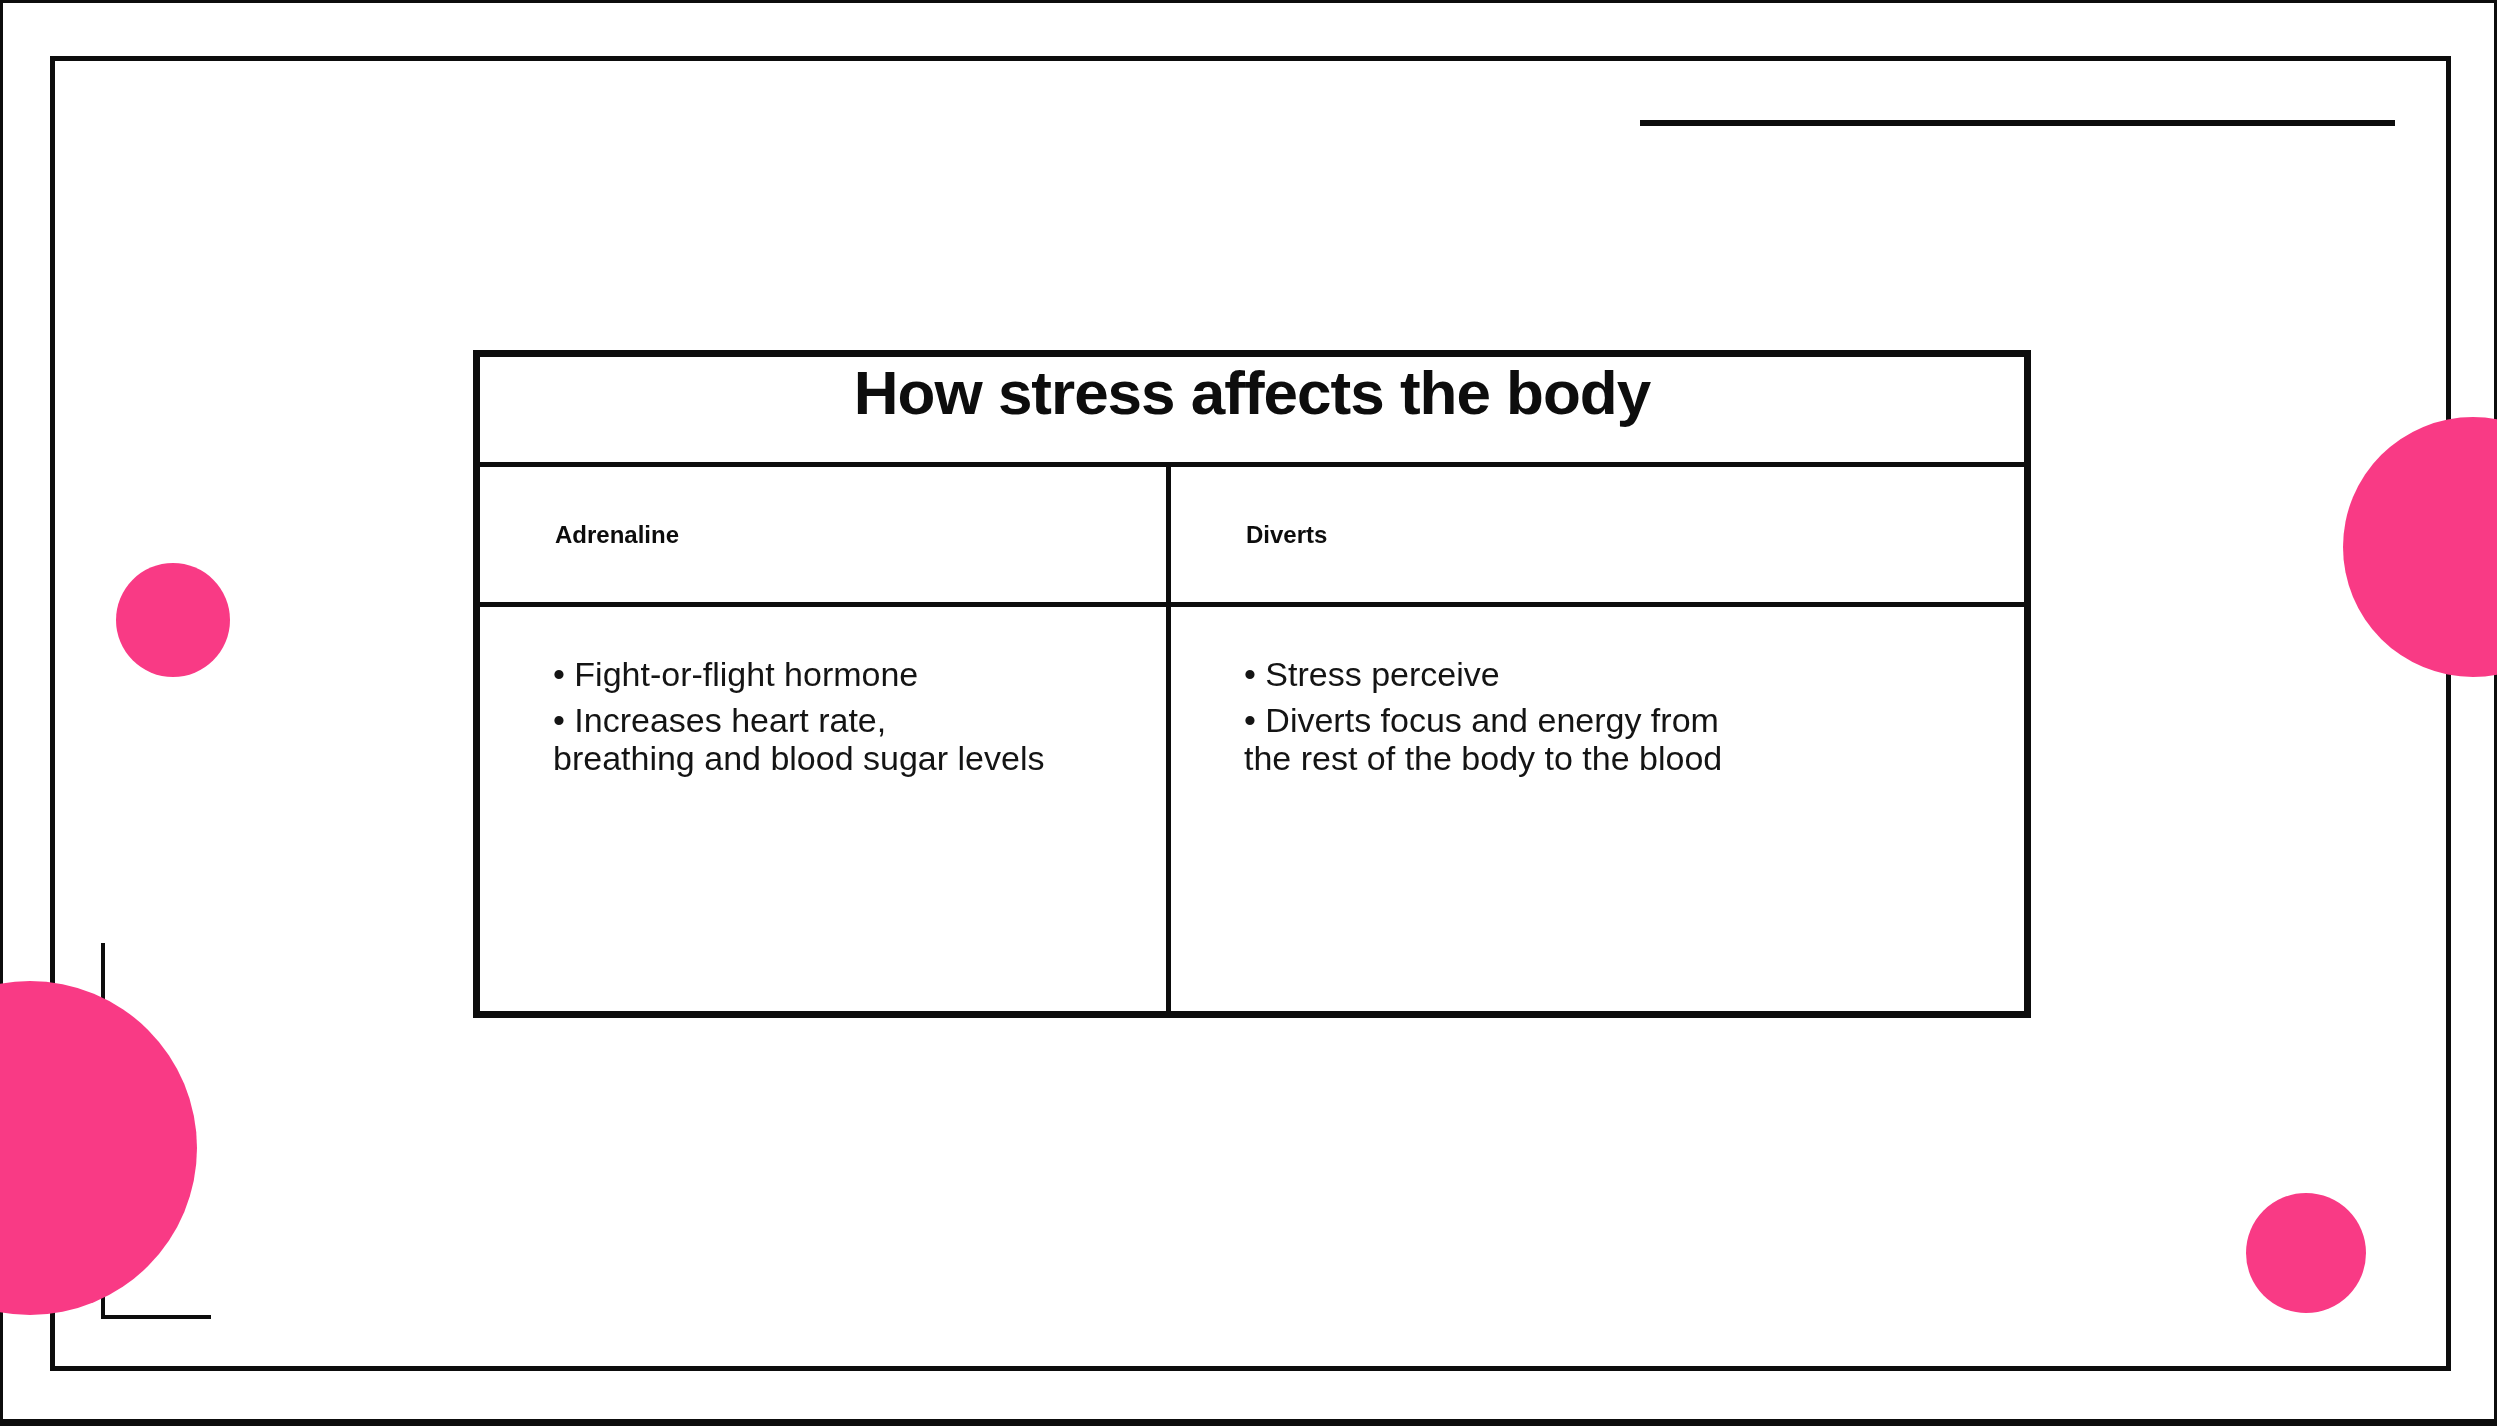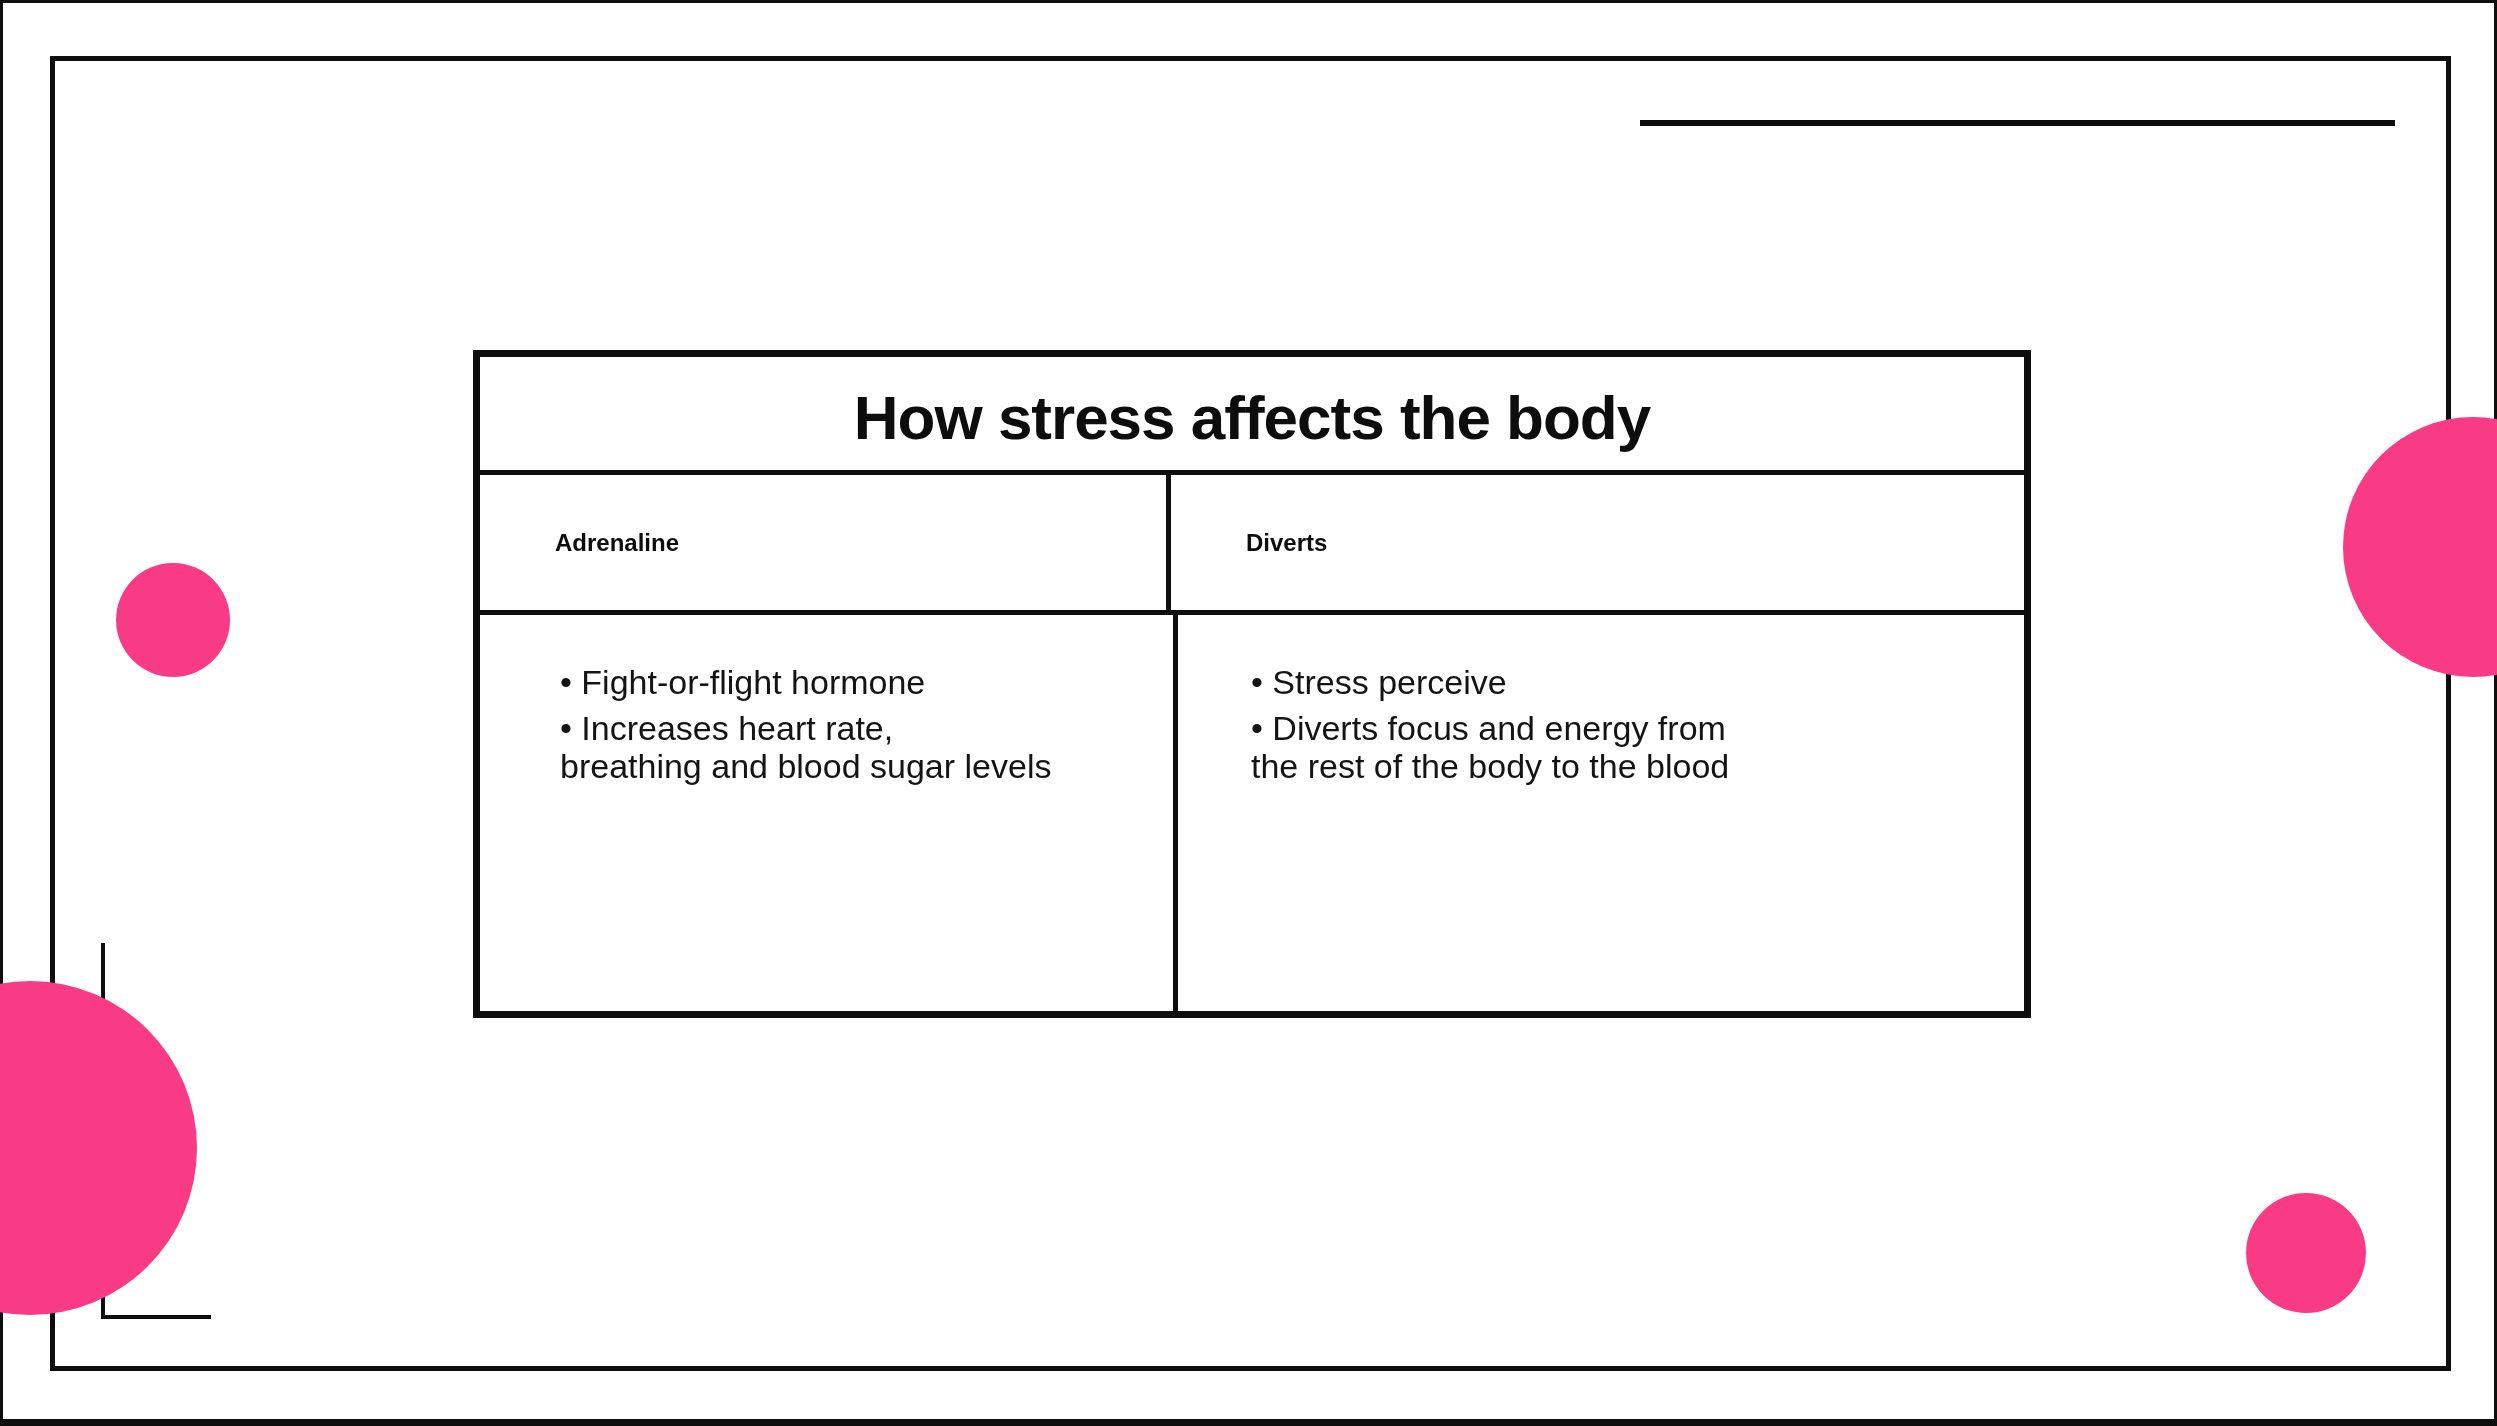--- a/index.html
+++ b/index.html
@@ -51,32 +51,32 @@
   .hormone-table {
     position: absolute; left: 473px; top: 350px;
     width: 1558px; height: 668px;
     border: 7px solid #0d0d0d;
     background: #fff;
     display: flex; flex-direction: column;
   }
   .row-title {
     height: 110px; flex: 0 0 110px;
     border-bottom: 5px solid #0d0d0d;
-    display: flex; align-items: center; justify-content: center; margin-top: 8px;
+    display: flex; align-items: flex-start; justify-content: center;
   }
   .table-title {
     font-size: 62px; font-weight: 700; letter-spacing: -1px;
     color: #0d0d0d; white-space: nowrap;
   }
   .row-header {
     height: 140px; flex: 0 0 140px;
     border-bottom: 5px solid #0d0d0d;
     display: flex;
   }
-  .row-body { flex: 1 1 auto; display: flex; margin-left: 7px; }
+  .row-body { flex: 1 1 auto; display: flex; }
   .cell { height: 100%; }
   .cell-left  { width: 691px; flex: 0 0 691px; border-right: 5px solid #0d0d0d; }
   .cell-right { flex: 1 1 auto; }
   .header-cell { display: flex; align-items: center; padding-left: 75px; }
   .header-text { font-size: 24px; font-weight: 700; color: #0d0d0d; }
   .body-cell { padding: 48px 40px 0 73px; }
   .bullet {
     font-size: 34px; font-weight: 400; line-height: 38px;
     color: #141414; white-space: pre-line; margin-bottom: 8px;
   }

